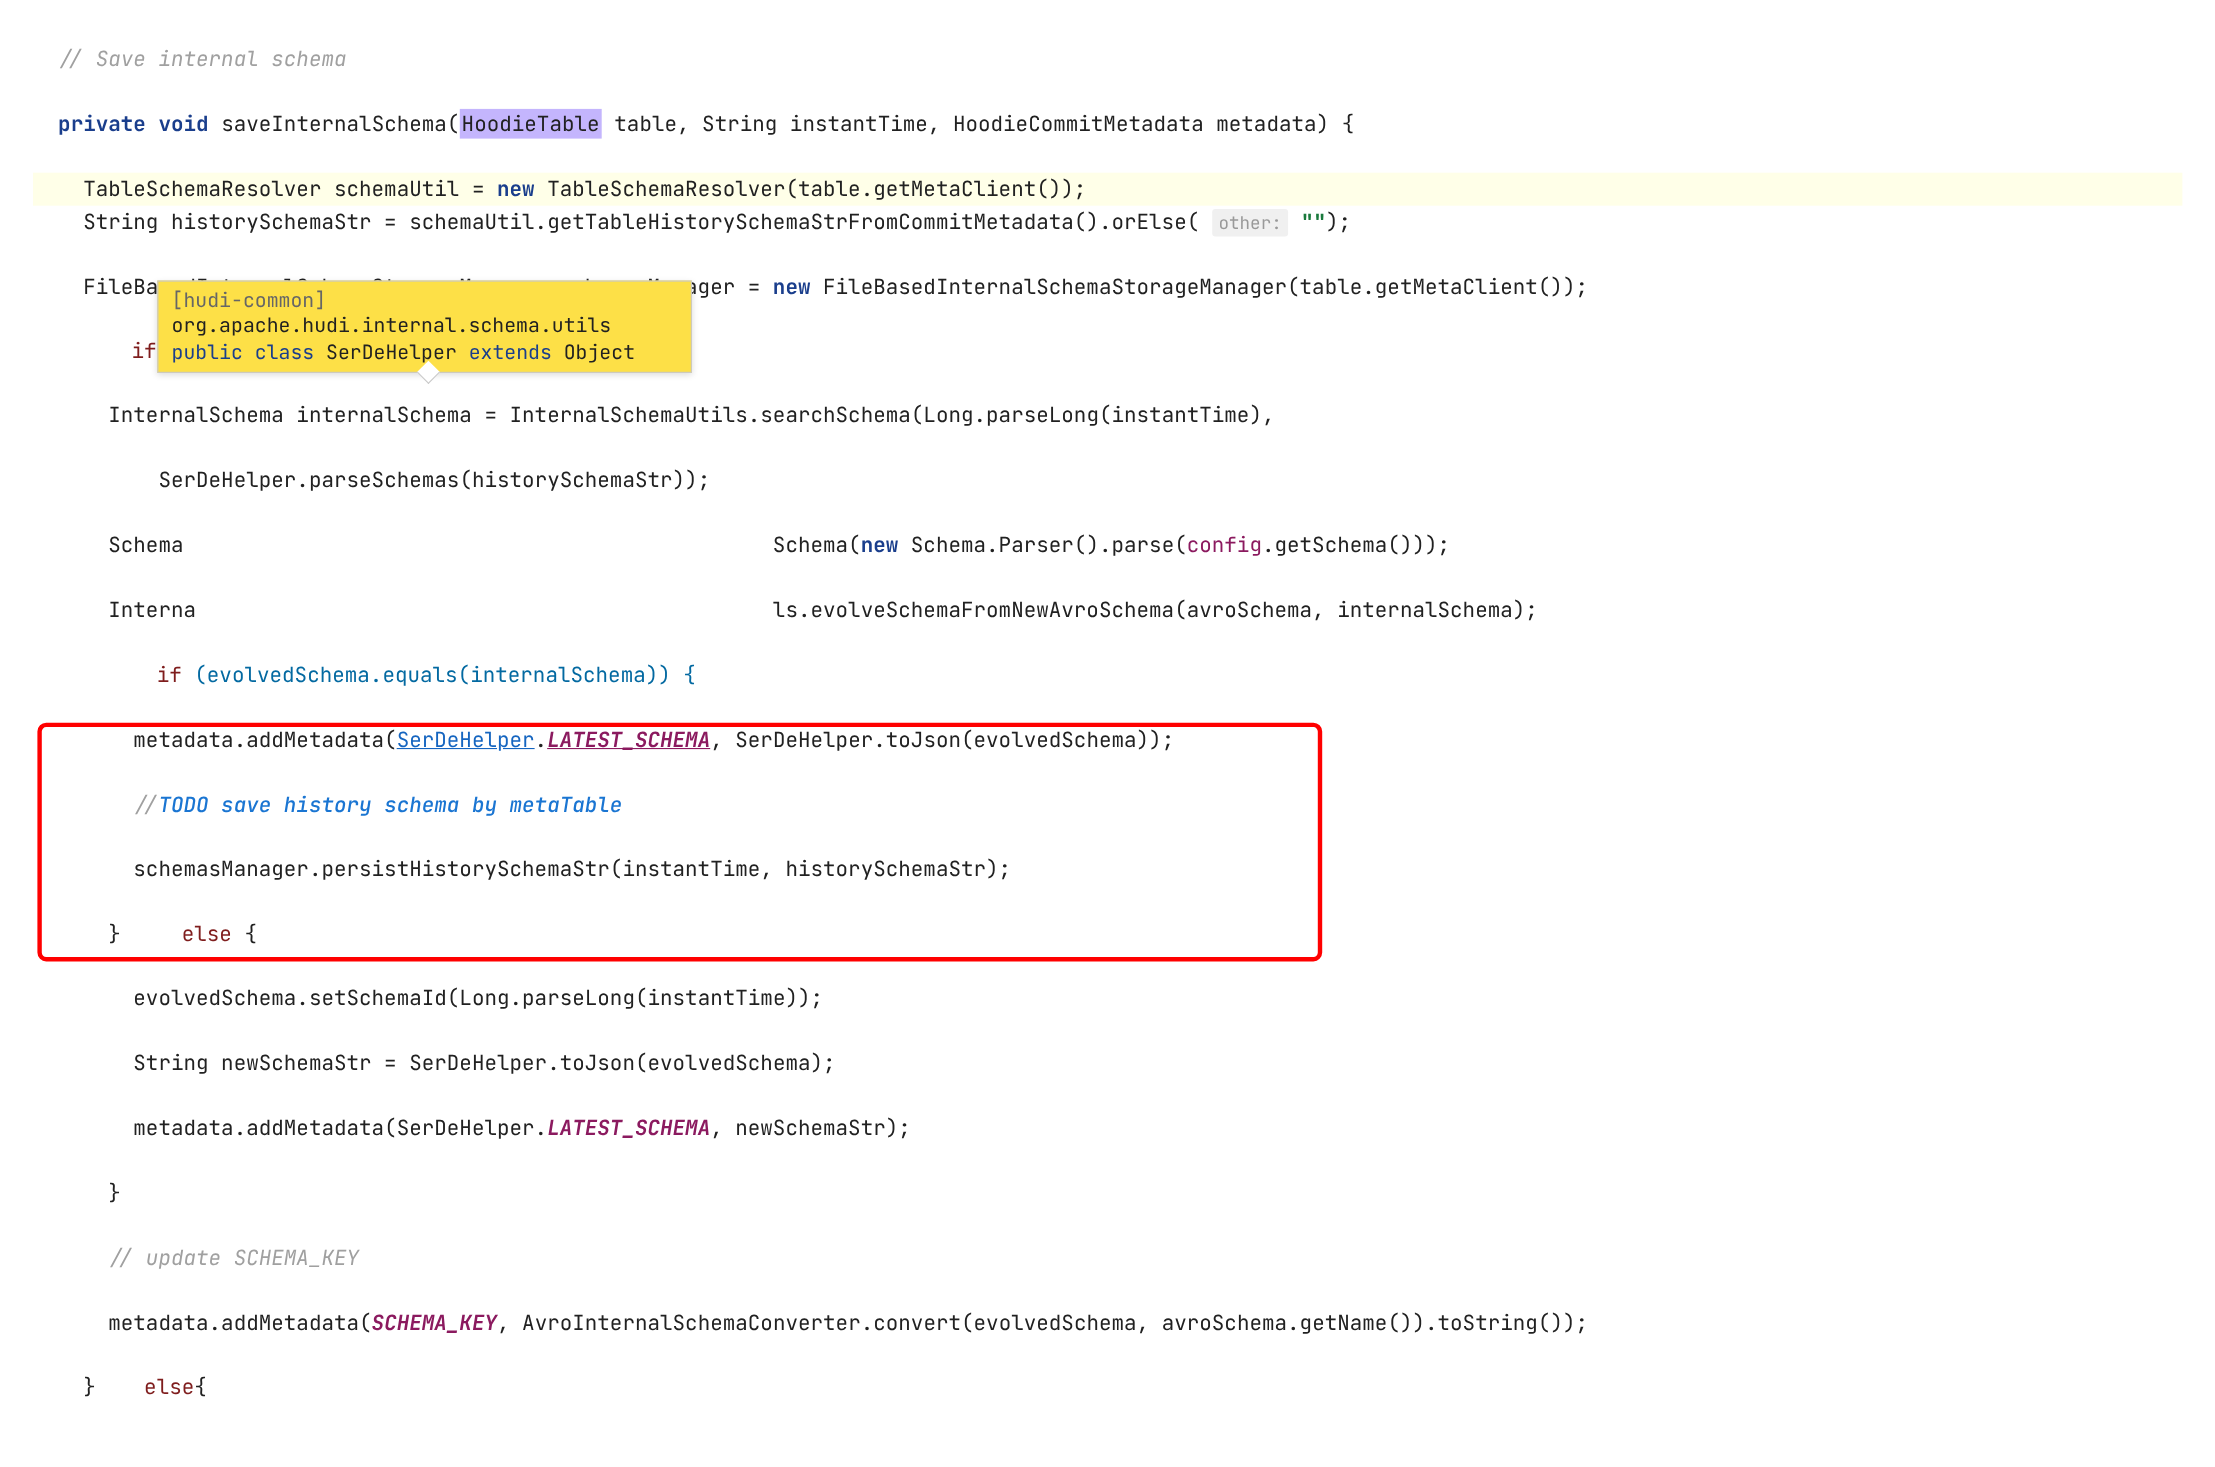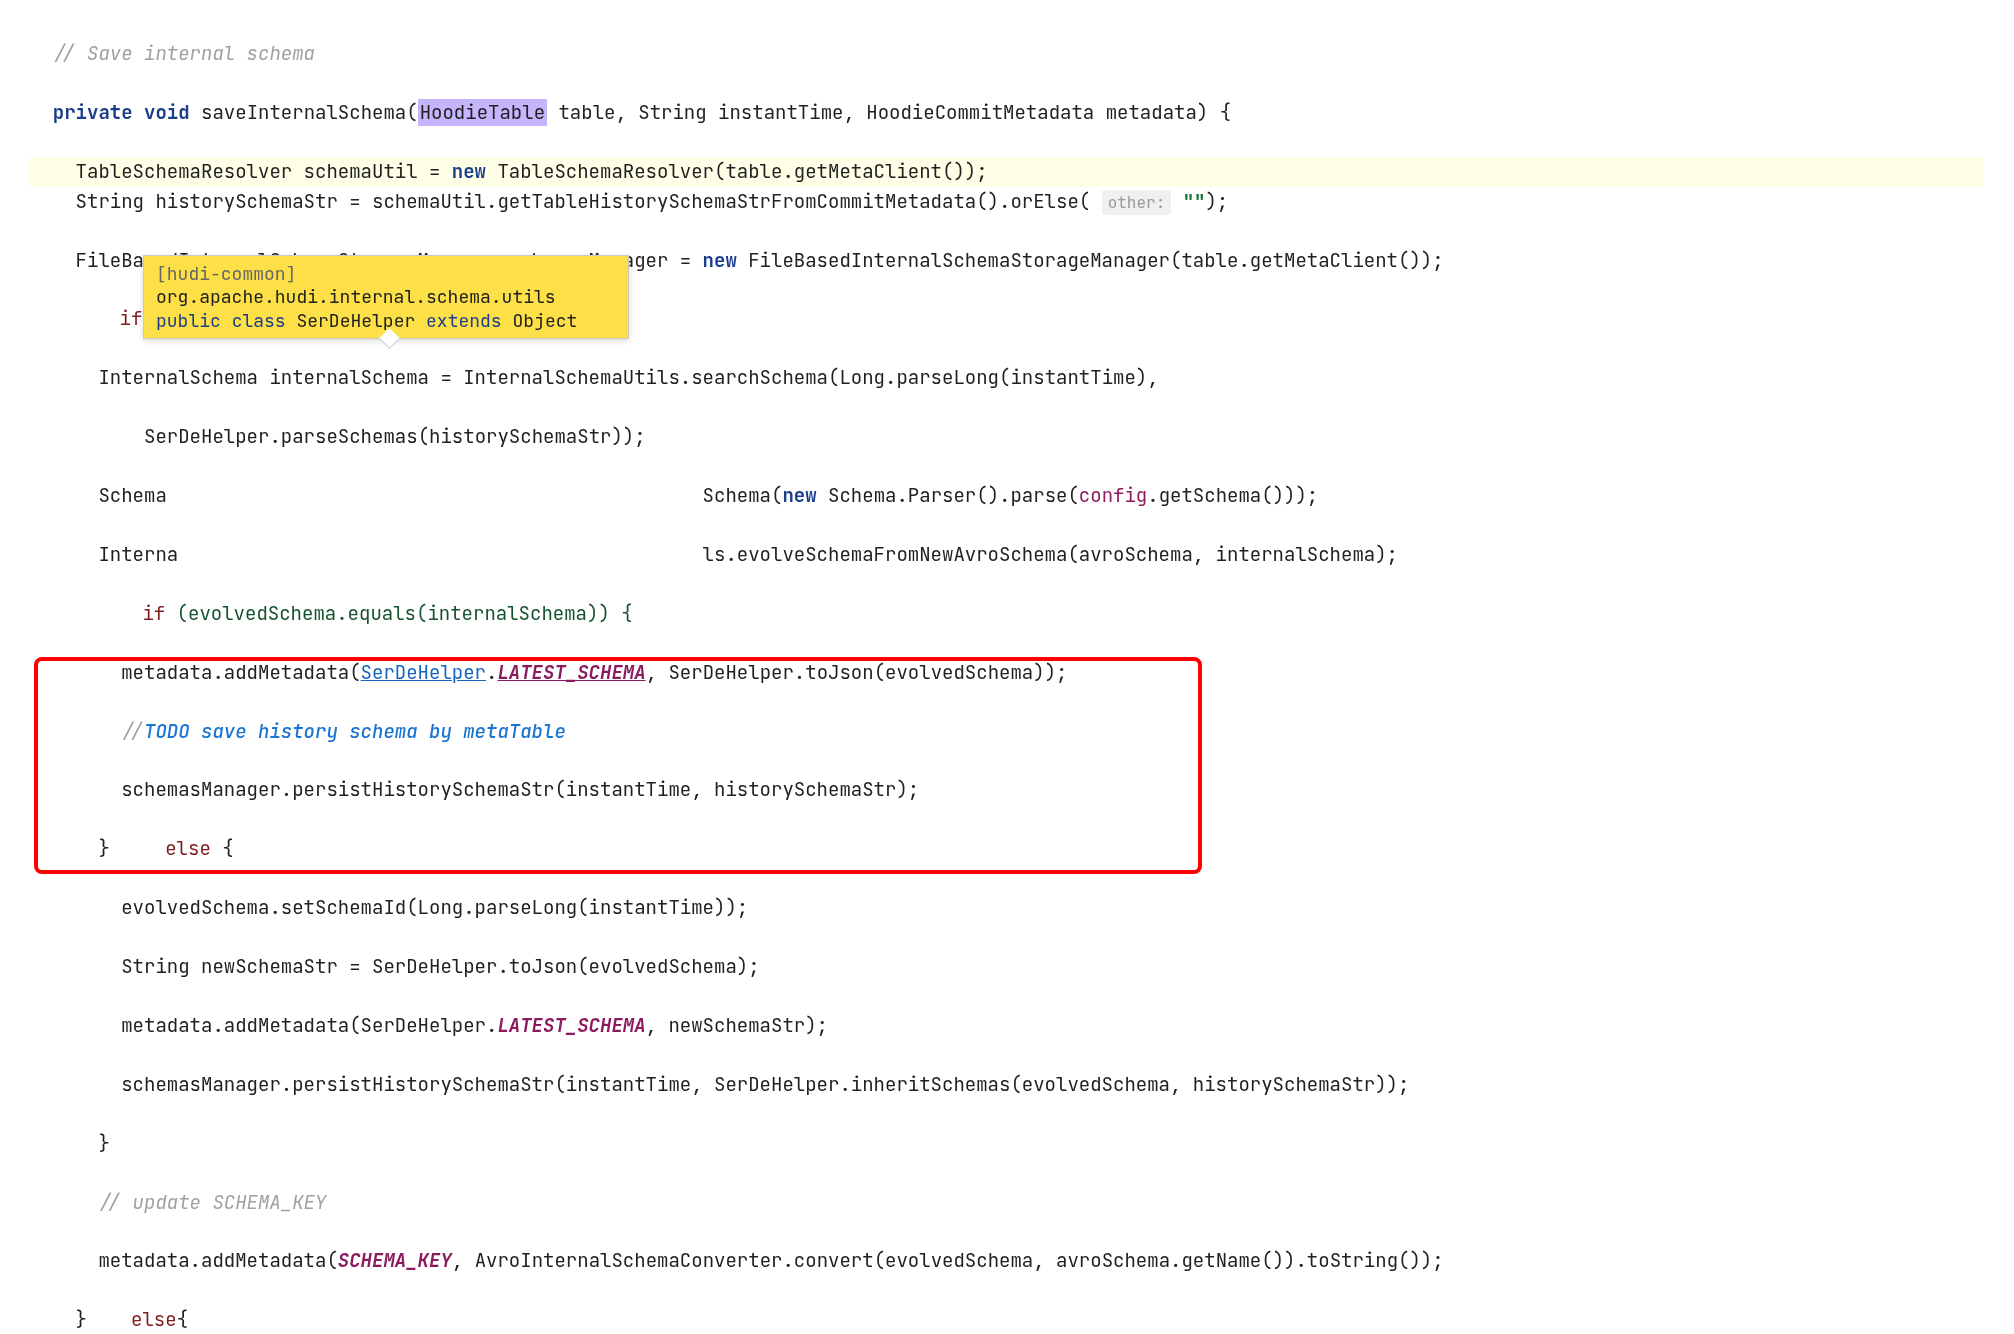--- a/index.html
+++ b/index.html
@@ -62,21 +62,21 @@
       border-bottom: 1px solid #c8c8c8;
       transform: rotate(45deg);
     }
     .highlight-box {
       position: absolute;
       border: 4px solid #ff0000;
       border-radius: 8px;
       pointer-events: none;
     }
     .faded-under {
-      color: #14532d;
+      color: #0369a1;
     }
     .changed-line {
       background: #ffffe8;
       display: inline-block;
       width: 100%;
     }
   </style>
 </head>
 <body>
 
@@ -92,21 +92,20 @@
 <span class="line"><span>      Schema </span><span style="visibility:hidden">avroSchema = HoodieAvroUtils.createHoodieWrite</span><span class="static-method">Schema</span><span>(</span><span class="keyword">new</span><span> Schema.Parser().parse(</span><span class="field-ref">config</span><span>.getSchema()));</span></span>
 <span class="line"><span>      Interna</span><span style="visibility:hidden">lSchema evolvedSchema = AvroSchemaEvolutionUti</span><span>ls.</span><span class="static-method">evolveSchemaFromNewAvroSchema</span><span>(avroSchema, internalSchema);</span></span>
 <span class="line"><span>      </span><span class="cf-keyword">if</span><span class="faded-under"> (evolvedSchema.equals(internalSchema)) {</span></span>
 <span class="line"><span>        metadata.addMetadata(</span><span class="link">SerDeHelper</span><span>.</span><span class="static-field-link">LATEST_SCHEMA</span><span>, SerDeHelper.</span><span class="static-method">toJson</span><span>(evolvedSchema));</span></span>
 <span class="line"><span class="comment">        //</span><span class="todo-comment">TODO save history schema by metaTable</span></span>
 <span class="line"><span>        schemasManager.persistHistorySchemaStr(instantTime, historySchemaStr);</span></span>
 <span class="line"><span>      } </span><span class="cf-keyword">else</span><span> {</span></span>
 <span class="line"><span>        evolvedSchema.setSchemaId(Long.</span><span class="static-method">parseLong</span><span>(instantTime));</span></span>
 <span class="line"><span>        String newSchemaStr = SerDeHelper.</span><span class="static-method">toJson</span><span>(evolvedSchema);</span></span>
 <span class="line"><span>        metadata.addMetadata(SerDeHelper.</span><span class="static-field">LATEST_SCHEMA</span><span>, newSchemaStr);</span></span>
-<span class="line"><span>        schemasManager.persistHistorySchemaStr(instantTime, SerDeHelper.</span><span class="static-method">inheritSchemas</span><span>(evolvedSchema, historySchemaStr));</span></span>
 <span class="line"><span>      }</span></span>
 <span class="line"><span class="comment">      // update SCHEMA_KEY</span></span>
 <span class="line"><span>      metadata.addMetadata(</span><span class="static-field">SCHEMA_KEY</span><span>, AvroInternalSchemaConverter.</span><span class="static-method">convert</span><span>(evolvedSchema, avroSchema.getName()).toString());</span></span>
 <span class="line"><span>    }</span><span class="cf-keyword">else</span><span>{</span></span>
 
 
 
 
 
 

